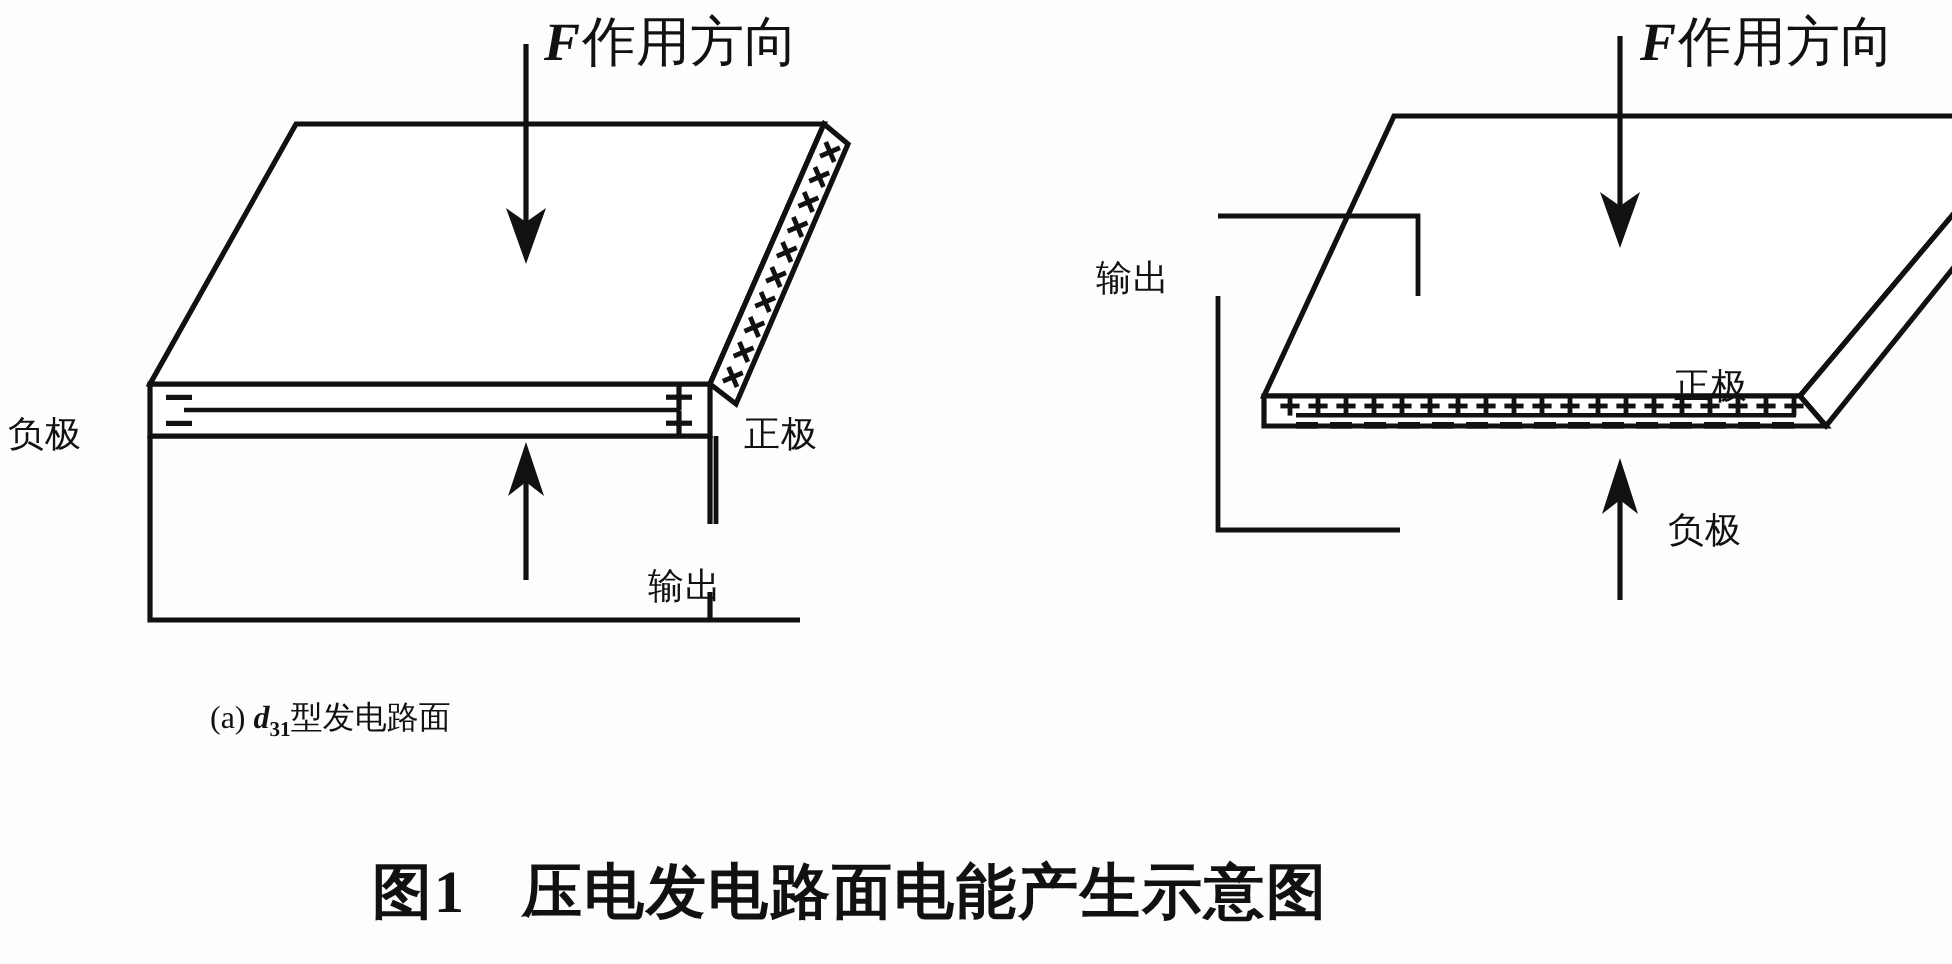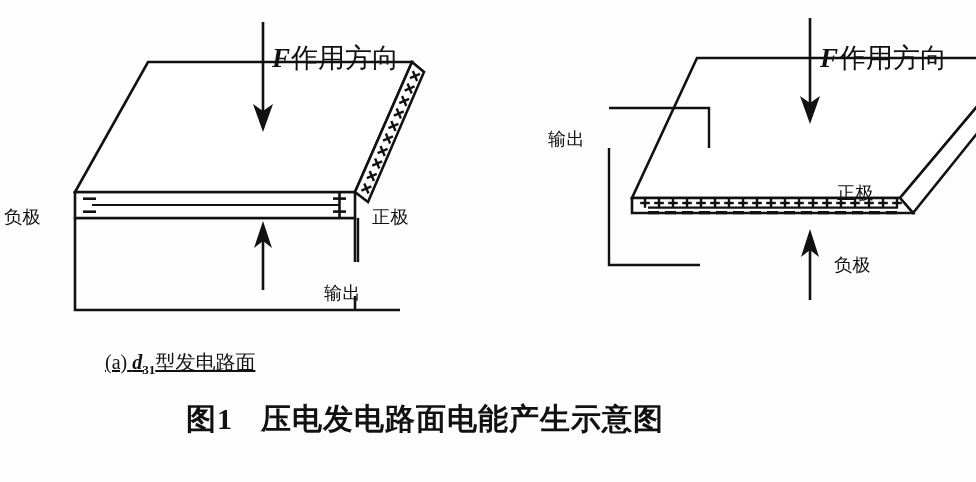--- a/index.html
+++ b/index.html
@@ -77,31 +77,29 @@
     color: #111111;
     line-height: 1;
   }
   .lbl-cjk {
     font-size: 18px;
     letter-spacing: 0.5px;
     margin-top: 18px;
   }
   .lbl-force {
     font-size: 27px;
-    margin-top: 37px;
   }
   .lbl-force .fvar {
     font-style: italic;
     font-weight: 700;
     font-size: 27px;
     padding-right: 1px;
   }
   .subcap {
-    font-size: 20px;
-    text-decoration: underline;
+    font-size: 16px;
   }
   .subcap .dvar {
     font-style: italic;
     font-weight: 600;
   }
   .subcap sub {
     font-size: 0.66em;
     font-style: normal;
     font-weight: 600;
   }
@@ -348,17 +346,17 @@
   <div class="lbl lbl-cjk" style="left:837px; top:166px;">正极</div>
 
   <div class="lbl lbl-cjk" style="left:834px; top:238px;">负极</div>
 
   <div class="lbl subcap" style="left:105px; top:352px;">
     <span>(a)</span>
     <span class="dvar">d</span><sub>31</sub><span>型发电路面</span>
   </div>
 
 
-  <div class="lbl maincap" style="left:186px; top:404px;">
+  <div class="lbl maincap" style="left:186px; top:432px;">
     <span class="capnum">图1</span>&nbsp;&nbsp;&nbsp;<span>压电发电路面电能产生示意图</span>
   </div>
 
 </div>
 
 </body></html>

